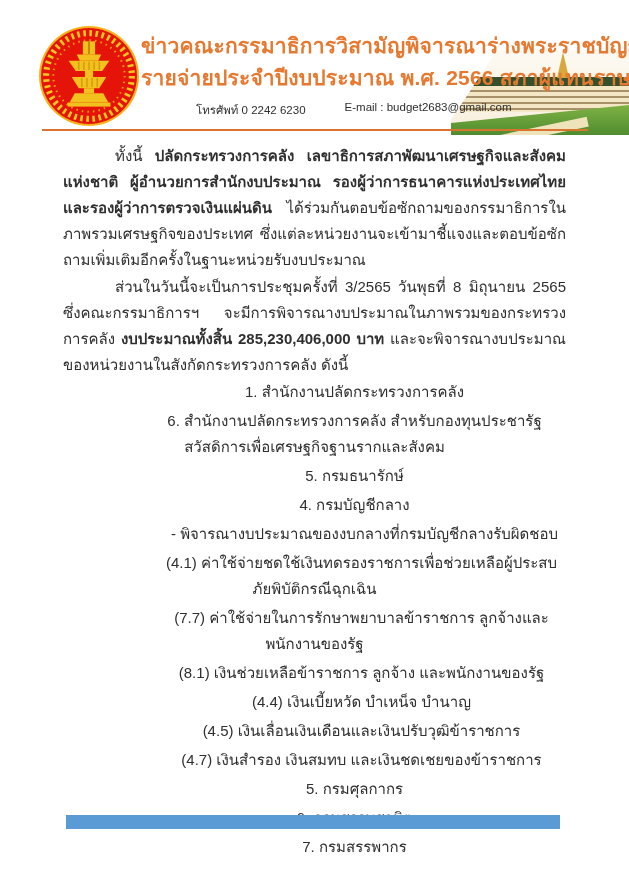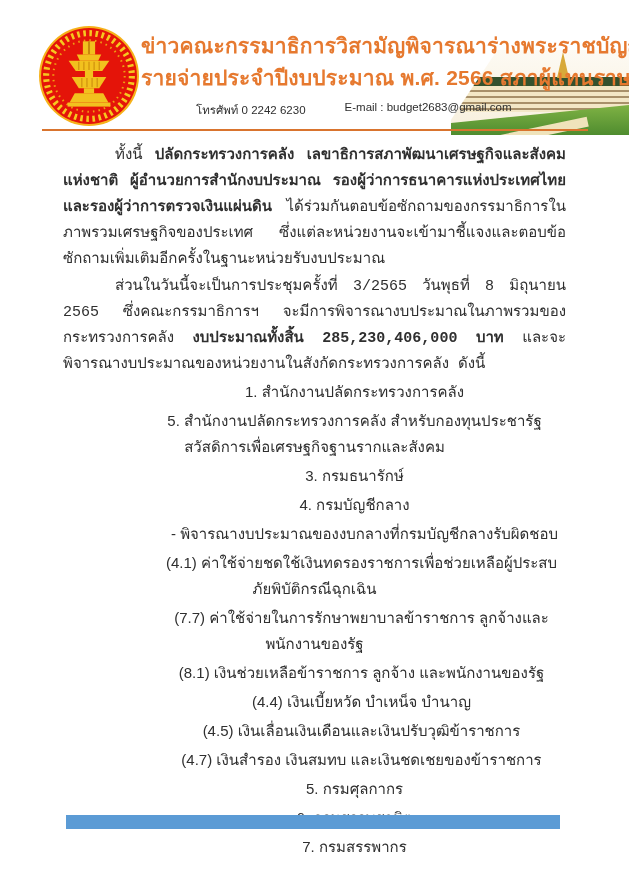--- a/index.html
+++ b/index.html
@@ -49,21 +49,21 @@
   .header-rule {
     position:absolute; left:42px; top:129px; width:546px; height:2px;
     background:#d9742e; z-index:6;
   }
 
   
   .content {
     position:absolute; left:63px; top:143px; width:503px;
     font-size:15px; line-height:26px; color:#2f2f2f;
   }
-  .para { margin:0 0 1px 0; text-align:justify; text-indent:52px;font-family:Liberation Mono, monospace; }
+  .para { margin:0 0 1px 0; text-align:justify; text-indent:52px; }
   .list-item { margin:0 0 3px 0; text-align:center; }
   .li-num  { text-indent:80px; }
   .li-dash { text-indent:100px; }
   .li-sub  { text-indent:94px; }
   .b { font-weight:bold; }
 
   
   .footer-bar {
     position:absolute; left:66px; top:815px; width:494px; height:14px;
     background:#5b9bd5;
@@ -124,22 +124,22 @@
   </div>
 
   <div class="header-rule"></div>
 
   <div class="content">
     <p class="para"><span>ทั้งนี้ </span><span class="b">ปลัดกระทรวงการคลัง เลขาธิการสภาพัฒนาเศรษฐกิจและสังคมแห่งชาติ ผู้อำนวยการสำนักงบประมาณ รองผู้ว่าการธนาคารแห่งประเทศไทย และรองผู้ว่าการตรวจเงินแผ่นดิน</span><span> ได้ร่วมกันตอบข้อซักถามของกรรมาธิการในภาพรวมเศรษฐกิจของประเทศ ซึ่งแต่ละหน่วยงานจะเข้ามาชี้แจงและตอบข้อซักถามเพิ่มเติมอีกครั้งในฐานะหน่วยรับงบประมาณ</span></p>
 
     <p class="para"><span>ส่วนในวันนี้จะเป็นการประชุมครั้งที่ 3/2565 วันพุธที่ 8 มิถุนายน 2565 ซึ่งคณะกรรมาธิการฯ จะมีการพิจารณางบประมาณในภาพรวมของกระทรวงการคลัง </span><span class="b">งบประมาณทั้งสิ้น 285,230,406,000 บาท</span><span> และจะพิจารณางบประมาณของหน่วยงานในสังกัดกระทรวงการคลัง ดังนี้</span></p>
 
     <p class="list-item li-num">1. สำนักงานปลัดกระทรวงการคลัง</p>
-    <p class="list-item li-num">5. สำนักงานปลัดกระทรวงการคลัง สำหรับกองทุนประชารัฐสวัสดิการเพื่อเศรษฐกิจฐานรากและสังคม</p>
-    <p class="list-item li-num">3. กรมธนารักษ์</p>
+    <p class="list-item li-num">6. สำนักงานปลัดกระทรวงการคลัง สำหรับกองทุนประชารัฐสวัสดิการเพื่อเศรษฐกิจฐานรากและสังคม</p>
+    <p class="list-item li-num">5. กรมธนารักษ์</p>
     <p class="list-item li-num">4. กรมบัญชีกลาง</p>
     <p class="list-item li-dash">- พิจารณางบประมาณของงบกลางที่กรมบัญชีกลางรับผิดชอบ</p>
     <p class="list-item li-sub">(4.1) ค่าใช้จ่ายชดใช้เงินทดรองราชการเพื่อช่วยเหลือผู้ประสบภัยพิบัติกรณีฉุกเฉิน</p>
     <p class="list-item li-sub">(7.7) ค่าใช้จ่ายในการรักษาพยาบาลข้าราชการ ลูกจ้างและพนักงานของรัฐ</p>
     <p class="list-item li-sub">(8.1) เงินช่วยเหลือข้าราชการ ลูกจ้าง และพนักงานของรัฐ</p>
     <p class="list-item li-sub">(4.4) เงินเบี้ยหวัด บำเหน็จ บำนาญ</p>
     <p class="list-item li-sub">(4.5) เงินเลื่อนเงินเดือนและเงินปรับวุฒิข้าราชการ</p>
     <p class="list-item li-sub">(4.7) เงินสำรอง เงินสมทบ และเงินชดเชยของข้าราชการ</p>
     <p class="list-item li-num">5. กรมศุลกากร</p>
     <p class="list-item li-num">6. กรมสรรพสามิต</p>

